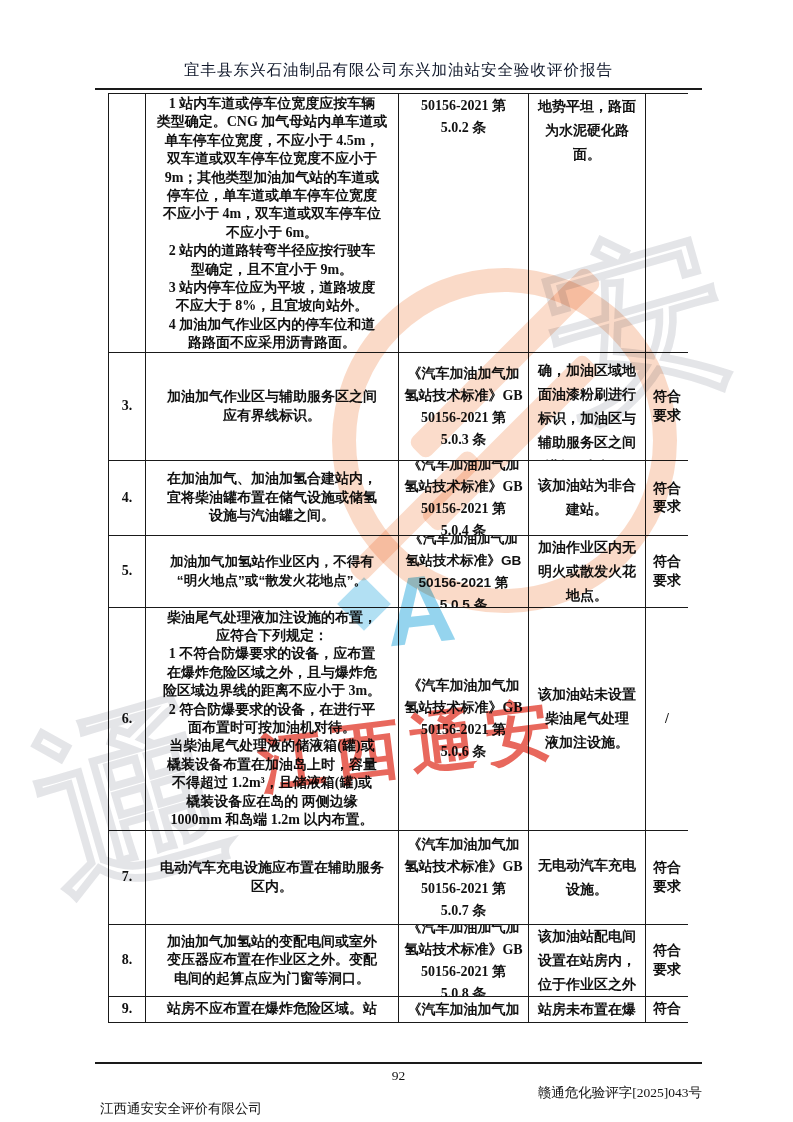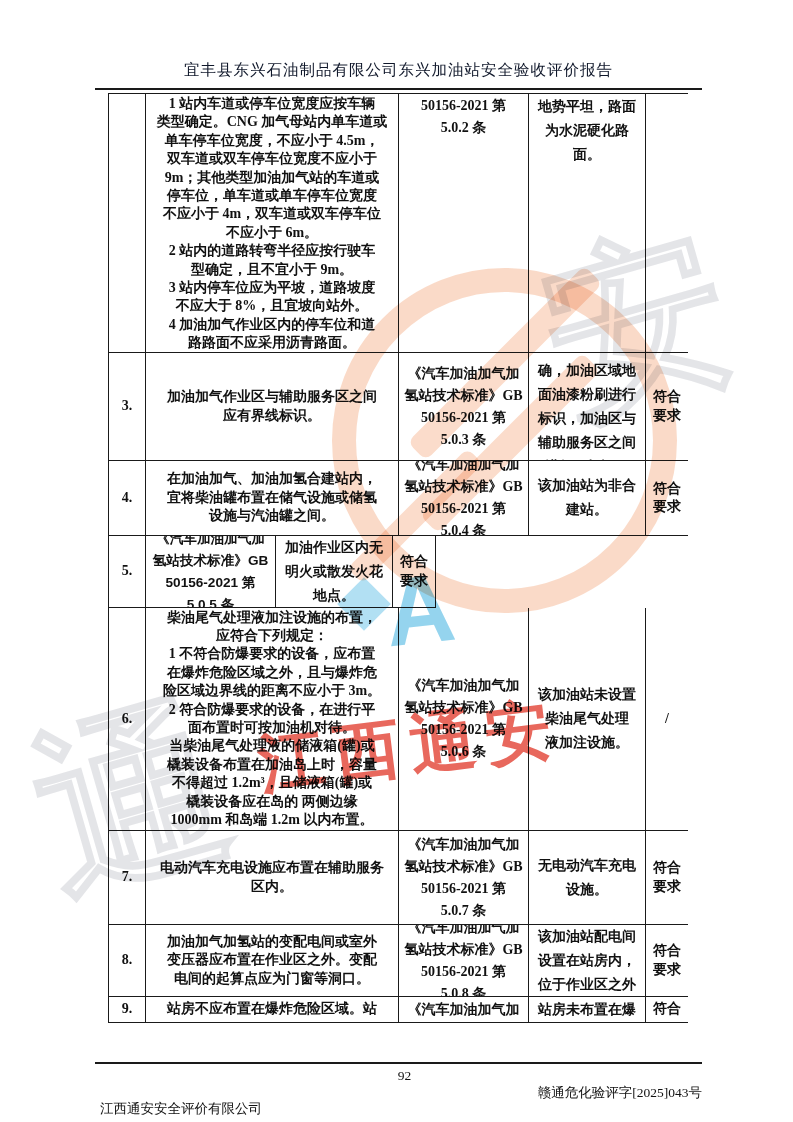--- a/index.html
+++ b/index.html
@@ -43,21 +43,21 @@
   .c-std{flex:0 0 130px;line-height:22px;}
   .c-result{flex:0 0 117px;line-height:24px;}
   .c-concl{flex:0 0 43px;}
   .r0{height:259px;} .r1{height:108px;} .r2{height:75px;} .r3{height:72px;}
   .r4{height:223px;} .r5{height:94px;} .r6{height:72px;} .r7{height:26px;}
   .top{align-items:flex-start;}
   .bold{font-weight:700;font-family:"Liberation Sans","DejaVu Sans",sans-serif;font-size:13.6px;}
   
   .footer-rule{position:absolute;top:1062px;left:95px;width:607px;height:1.5px;background:#1a1a1a;}
   .footer-company{position:absolute;top:1100px;left:100px;font-size:13.5px;}
-  .footer-page{position:absolute;top:1068px;left:101px;width:607px;text-align:center;font-size:13.5px;}
+  .footer-page{position:absolute;top:1068px;left:95px;width:607px;text-align:center;font-size:13.5px;}
   .footer-doc{position:absolute;top:1068px;right:91px;font-size:13.5px;margin-top:16px;}
   
   .wm{position:absolute;pointer-events:none;mix-blend-mode:multiply;}
   .wm-red{
     top:702px;left:258px;
     font-size:66px;font-weight:700;letter-spacing:10px;
     color:rgba(225,62,48,0.78);
     transform:rotate(-7deg);
     font-family:"Liberation Sans","DejaVu Sans",sans-serif;
     z-index:6;
@@ -171,20 +171,22 @@
 50156-2021 第
 5.0.4 条</div>
       <div class="cell c-result pre">该加油站为非合
 建站。</div>
       <div class="cell c-concl pre">符合
 要求</div>
     </div>
 
     <div class="trow r3">
       <div class="cell c-no">5.</div>
+      <div class="cell c-content pre bold">加油加气加氢站作业区内，不得有
+“明火地点”或“散发火花地点”。</div>
       <div class="cell c-std pre bold">《汽车加油加气加
 氢站技术标准》GB
 50156-2021 第
 5.0.5 条</div>
       <div class="cell c-result pre">加油作业区内无
 明火或散发火花
 地点。</div>
       <div class="cell c-concl pre">符合
 要求</div>
     </div>

